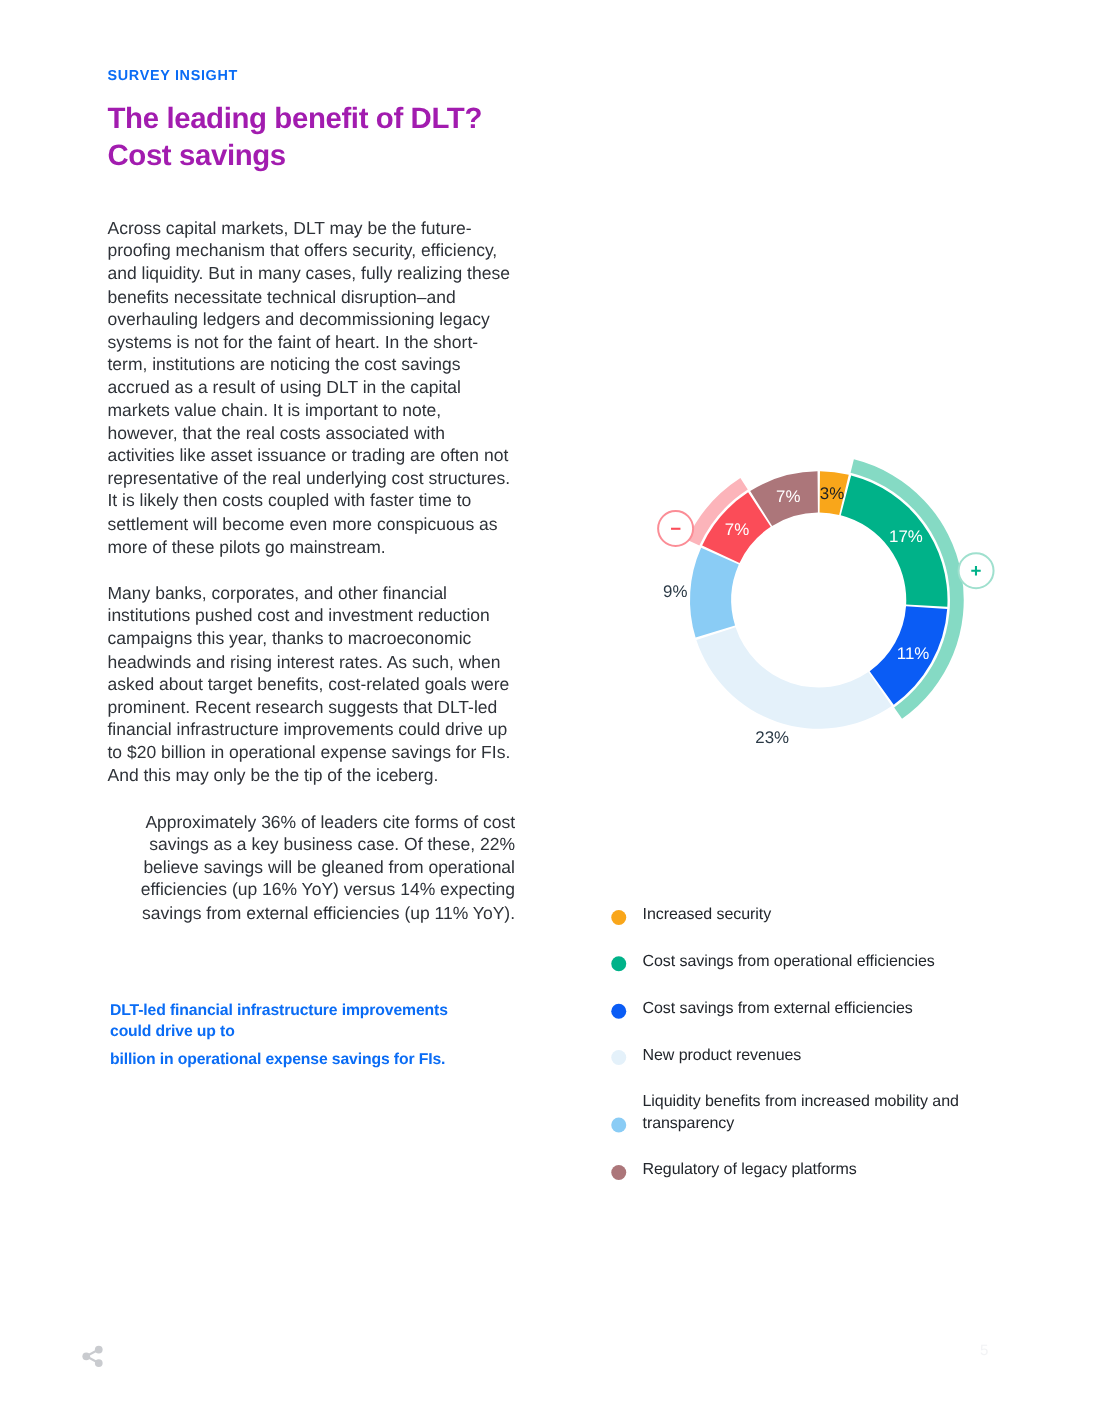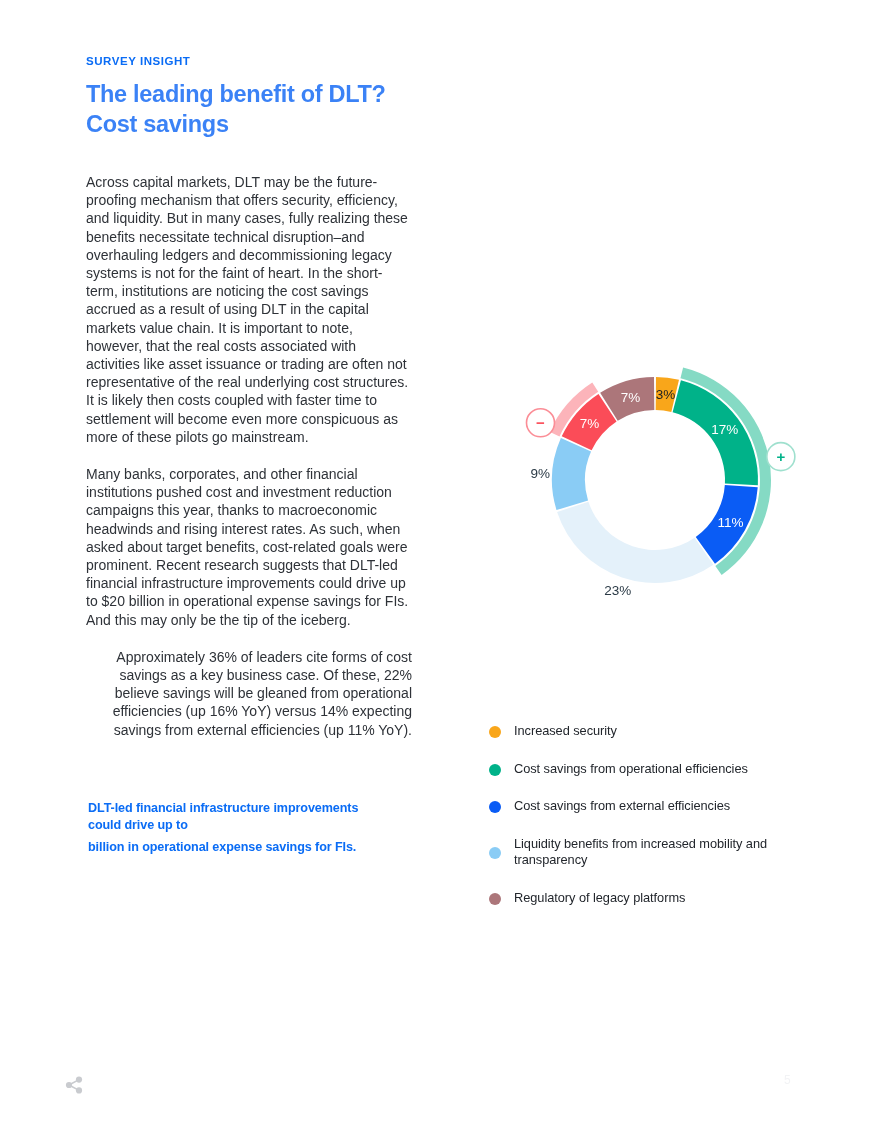--- a/index.html
+++ b/index.html
@@ -29,21 +29,21 @@
     letter-spacing: 0.55px;
     color: #0a6cf5;
     margin: 0 0 12px 0;
     text-transform: uppercase;
   }
   .headline {
     font-size: 23.5px;
     line-height: 30px;
     font-weight: bold;
     letter-spacing: -0.3px;
-    color: #3b82f6;
+    color: #a21caf;
     margin: 0 0 34px 0;
   }
   .body-para {
     font-size: 14px;
     line-height: 18.2px;
     color: #2e3238;
     margin: 0 0 19px 0;
     width: 326px;
   }
   .body-para:last-child { margin-bottom: 0; text-align: right; }
@@ -112,21 +112,21 @@
 
   
   .legend {
     position: absolute;
     left: 489px;
     top: 723px;
     width: 330px;
   }
   .legend-item {
     display: flex;
-    align-items: center;
+    align-items: flex-end;
     margin-bottom: 21px;
   }
   .legend-item:last-child { margin-bottom: 0; }
   .legend-dot {
     width: 12px;
     height: 12px;
     border-radius: 50%;
     flex: 0 0 12px;
     margin-top: 2px;
     margin-right: 13px;
@@ -221,20 +221,24 @@
       </div>
       <div class="legend-item">
         <span class="legend-dot" style="background: rgb(0, 178, 137);"></span>
         <span class="legend-label">Cost savings from operational efficiencies</span>
       </div>
       <div class="legend-item">
         <span class="legend-dot" style="background: rgb(10, 92, 245);"></span>
         <span class="legend-label">Cost savings from external efficiencies</span>
       </div>
       <div class="legend-item">
+        <span class="legend-dot" style="background: rgb(228, 241, 250);"></span>
+        <span class="legend-label">New product revenues</span>
+      </div>
+      <div class="legend-item">
         <span class="legend-dot" style="background: rgb(138, 204, 245);"></span>
         <span class="legend-label">Liquidity benefits from increased mobility and transparency</span>
       </div>
       <div class="legend-item">
         <span class="legend-dot" style="background: rgb(172, 118, 122);"></span>
         <span class="legend-label">Regulatory of legacy platforms</span>
       </div>
     </div>
 
   <div class="footer-logo">

